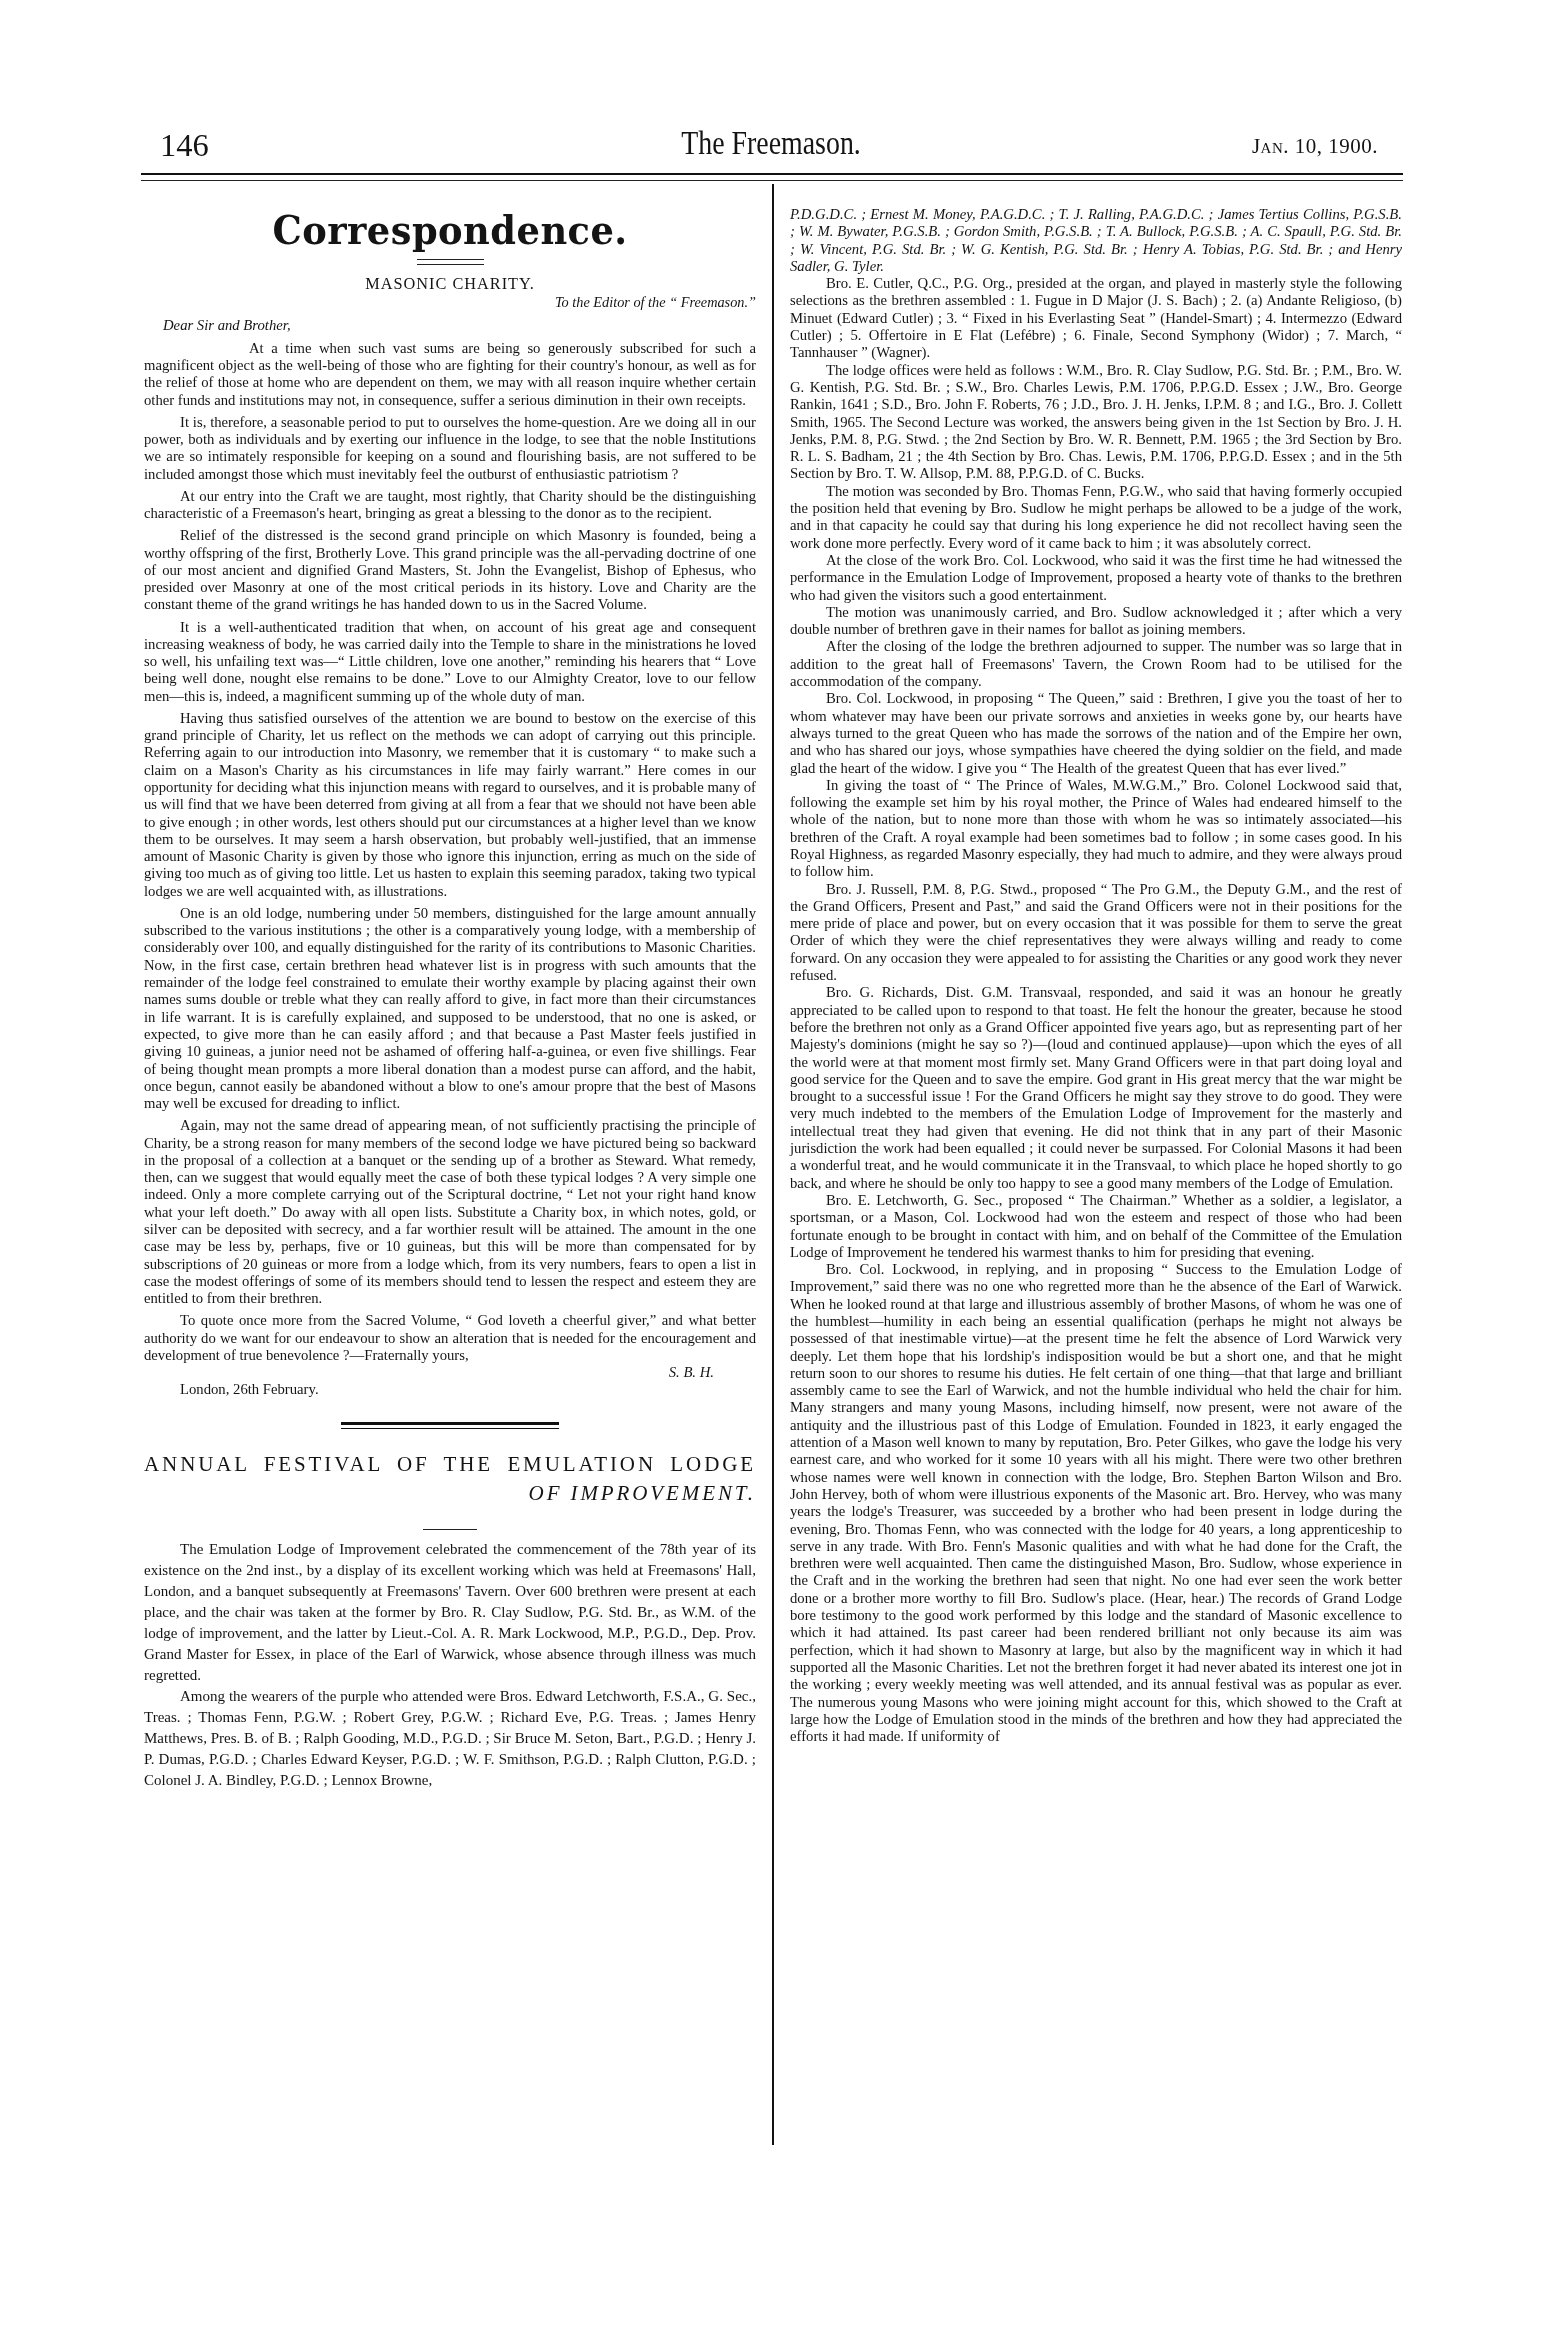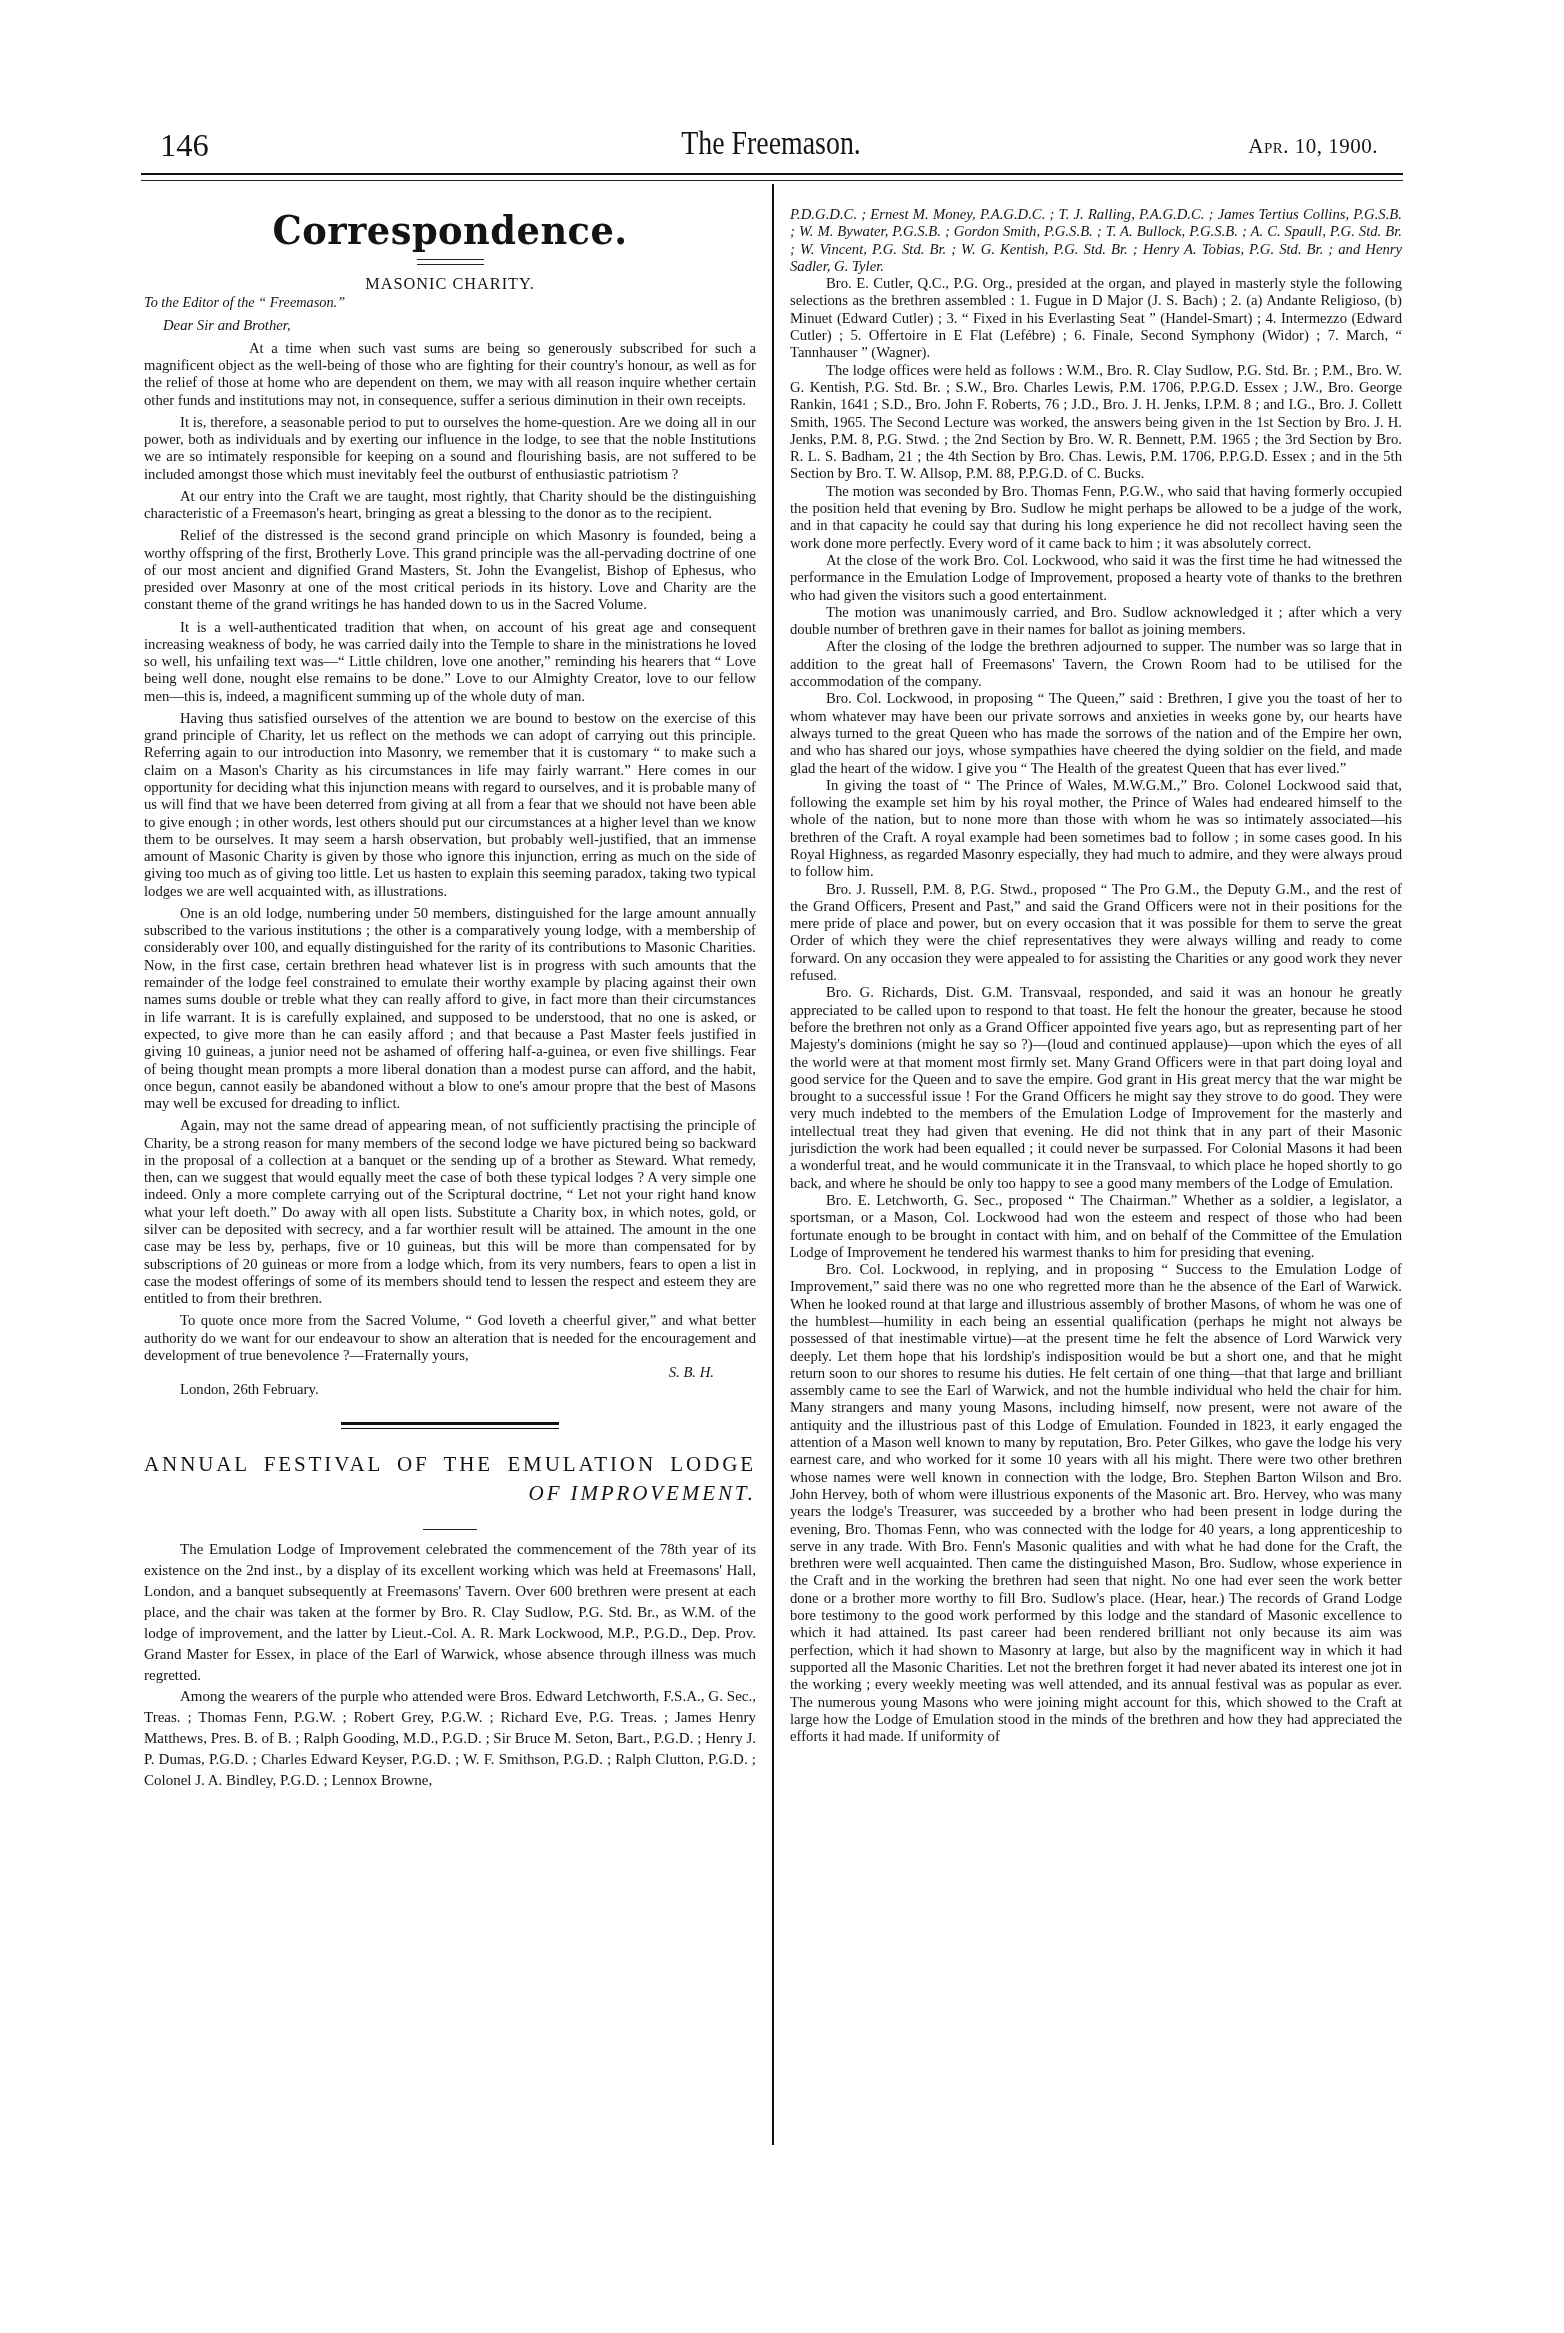--- a/index.html
+++ b/index.html
@@ -16,37 +16,37 @@
   .col { position:absolute; font-size:14.7px; line-height:17.3px; text-align:justify; }
   .col-left { left:144px; top:205px; width:612px; }
   .col-right { left:790px; top:206px; width:612px; }
   .col p { margin:0; text-indent:36px; }
   .col p.noind { text-indent:0;font-style:italic; }
   .sec-title { font-family:"DejaVu Serif",serif; font-size:40px; line-height:50px; text-align:center;
                font-weight:bold; letter-spacing:0.5px; margin:0 0 3.8px 0; transform:scaleX(0.92); }
   .short-rule { width:67px; margin:1.9px auto 3.8px auto; border-top:1.9px solid #222; }
   .disclaimer { font-size:11px; line-height:12.4px; text-align:justify; margin:0 0 3.8px 0; text-indent:11.5px; }
   .art-title { text-align:center; font-size:16.3px; line-height:19px; margin:9.6px 0 0 0; letter-spacing:1px; }
-  .art-sub { text-align:left; font-style:italic; font-size:14.3px; line-height:18px; margin:0 0 5.7px 0; }
+  .art-sub { text-align:right; font-style:italic; font-size:14.3px; line-height:18px; margin:0 0 5.7px 0; }
   .signature { text-align:right; padding-right:42px; margin:5.7px 0 0 0; }
   .dateline { margin:5.7px 0 0 0; text-indent:36px; }
   .double-rule { width:218px; margin:23px auto 0 auto; border-top:3.8px solid #111; height:2.9px; border-bottom:1px solid #111; }
   .festival-title { font-size:21px; line-height:29px; letter-spacing:2.9px; text-align:justify;
                     text-align-last:justify; margin:21px 0 0 0; }
   .festival-title2 { font-style:italic; font-size:21px; line-height:29px; letter-spacing:2.9px; text-align:right; margin:0 0 21px 0; }
   .tiny-rule { width:54px; margin:0 auto 9.6px auto; border-top:1.9px solid #222; }
   .festival-body { font-size:15px; line-height:21px; }
 </style>
 </head>
 <body>
 
 <div class="masthead">
   <span class="page-num">146</span>
   <div class="paper-title">The Freemason.</div>
-  <span class="issue-date">Apr. 10, 1900.</span>
+  <span class="issue-date">Jan. 10, 1900.</span>
 </div>
 <div class="rule-top"></div>
 <div class="rule-top2"></div>
 <div class="col-divider"></div>
 
 <div class="col col-left">
   <div class="sec-title">Correspondence.</div>
   <div class="short-rule"></div>
   <div class="short-rule"></div>
   <div class="art-title">MASONIC CHARITY.</div>

